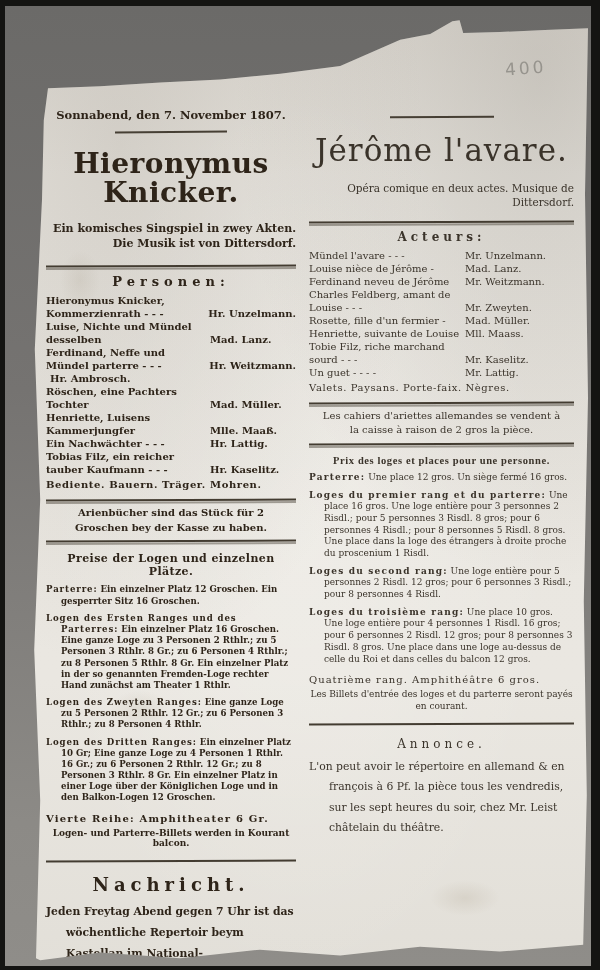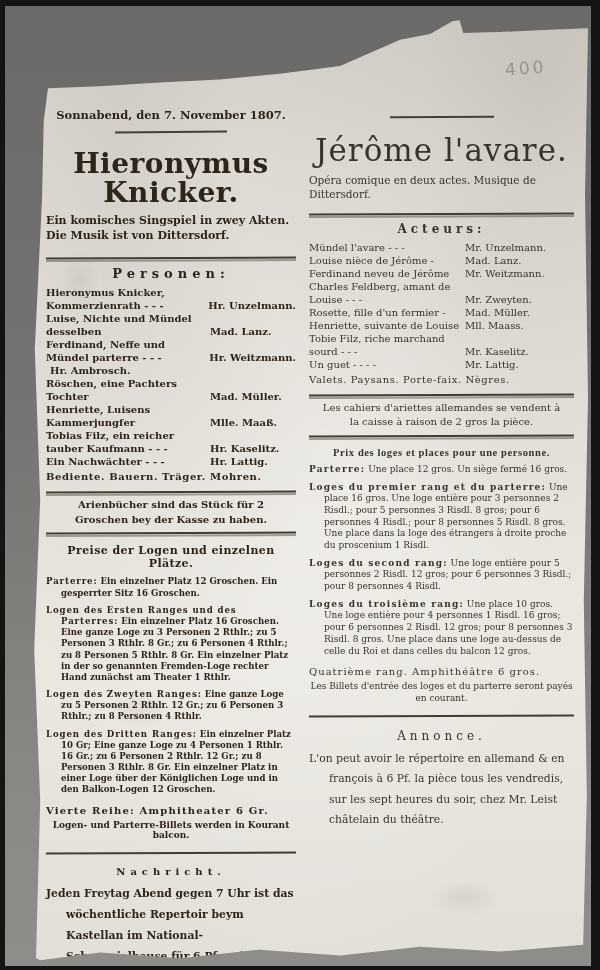--- a/index.html
+++ b/index.html
@@ -47,21 +47,21 @@
   .gothic{font-family:"DejaVu Serif","Liberation Serif",serif;font-weight:bold;}
   .roman{font-family:"DejaVu Serif","Liberation Serif",serif;}
 
   .date{font-size:11.5px;text-align:center;margin:6px 0 0;}
   .col-fr .date{font-weight:normal;letter-spacing:.5px;}
   .rule-short{height:2px;background:#463f34;width:112px;margin:9px auto 0;transform:rotate(-.4deg);}
   .col-fr .rule-short{width:104px;}
 
   .main-title{text-align:center;margin-top:16px;font-size:28px;letter-spacing:.5px;line-height:1.05;}
   .col-fr .main-title{font-size:31px;font-weight:normal;letter-spacing:1px;}
-  .subtitle{font-size:11px;text-align:left;margin-top:6px;line-height:1.35;}
+  .subtitle{font-size:11px;text-align:right;margin-top:14px;line-height:1.35;}
   .col-fr .subtitle{font-weight:normal;font-size:10.5px;}
 
   .rule{height:2px;background:#433c31;transform:rotate(-.25deg);}
   .rule.dbl{box-shadow:0 2.5px 0 rgba(67,60,49,.45);}
 
   .cast-heading{text-align:center;font-size:13px;letter-spacing:5px;margin-top:7px;}
   .col-fr .cast-heading{font-weight:bold;font-size:12px;letter-spacing:4px;}
   .cast{margin-top:5px;font-size:10px;line-height:1.3;}
   .col-fr .cast{font-size:10px;}
   .cast-row{display:flex;align-items:flex-end;}
@@ -77,21 +77,21 @@
   .col-fr .prices-heading{font-weight:bold;font-size:10.5px;letter-spacing:.6px;font-family:Liberation Serif, serif;}
   .price-item{font-size:8.6px;line-height:1.3;margin-top:6px;padding-left:15px;text-indent:-15px;}
   .col-fr .price-item{font-size:9px;font-weight:normal;}
   .price-label{font-weight:bold;letter-spacing:.9px;}
   .col-fr .price-label{letter-spacing:1.2px;}
   .fourth-row{font-size:10px;letter-spacing:1.2px;margin-top:9px;}
   .col-fr .fourth-row{font-weight:normal;letter-spacing:1px;font-size:10px;}
   .billets-note{font-size:9px;text-align:center;margin-top:4px;}
   .col-fr .billets-note{font-weight:normal;text-align:center;line-height:1.3;}
 
-  .notice-heading{text-align:center;font-size:10px;letter-spacing:5px;margin-top:12px;}
+  .notice-heading{text-align:center;font-size:18px;letter-spacing:5px;margin-top:12px;}
   .col-fr .notice-heading{font-weight:normal;letter-spacing:4px;font-size:12px;}
   .notice-text{font-size:10.8px;line-height:1.95;margin-top:6px;padding-left:20px;text-indent:-20px;}
   .col-fr .notice-text{font-weight:normal;line-height:1.9;}
 
   .gap{flex:1;min-height:8px;}
   .mt8{margin-top:8px;}.mt10{margin-top:10px;}.mt12{margin-top:12px;}.mt14{margin-top:14px;}
 </style>
 </head>
 <body>
 
@@ -132,26 +132,26 @@
         </div>
         <div class="cast-row">
           <span class="cast-role">Röschen, eine Pachters Tochter</span>
           <span class="cast-actor">Mad. Müller.</span>
         </div>
         <div class="cast-row">
           <span class="cast-role">Henriette, Luisens Kammerjungfer</span>
           <span class="cast-actor">Mlle. Maaß.</span>
         </div>
         <div class="cast-row">
+          <span class="cast-role">Ein Nachwächter  -  -  -</span>
+          <span class="cast-actor">Hr. Lattig.</span>
+        </div>
+        <div class="cast-row">
           <span class="cast-role">Tobias Filz, ein reicher tauber Kaufmann  -  -  -</span>
           <span class="cast-actor">Hr. Kaselitz.</span>
-        </div>
-        <div class="cast-row">
-          <span class="cast-role">Ein Nachwächter  -  -  -</span>
-          <span class="cast-actor">Hr. Lattig.</span>
         </div>
         <div class="cast-footer">Bediente.  Bauern.  Träger.  Mohren.</div>
       </div>
 
       <div class="rule dbl mt8"></div>
       <div class="note-box">Arienbücher sind das Stück für 2 Groschen bey der Kasse zu haben.</div>
       <div class="rule dbl"></div>
 
       <div class="prices-heading">Preise der Logen und einzelnen Plätze.</div>
       <div>

